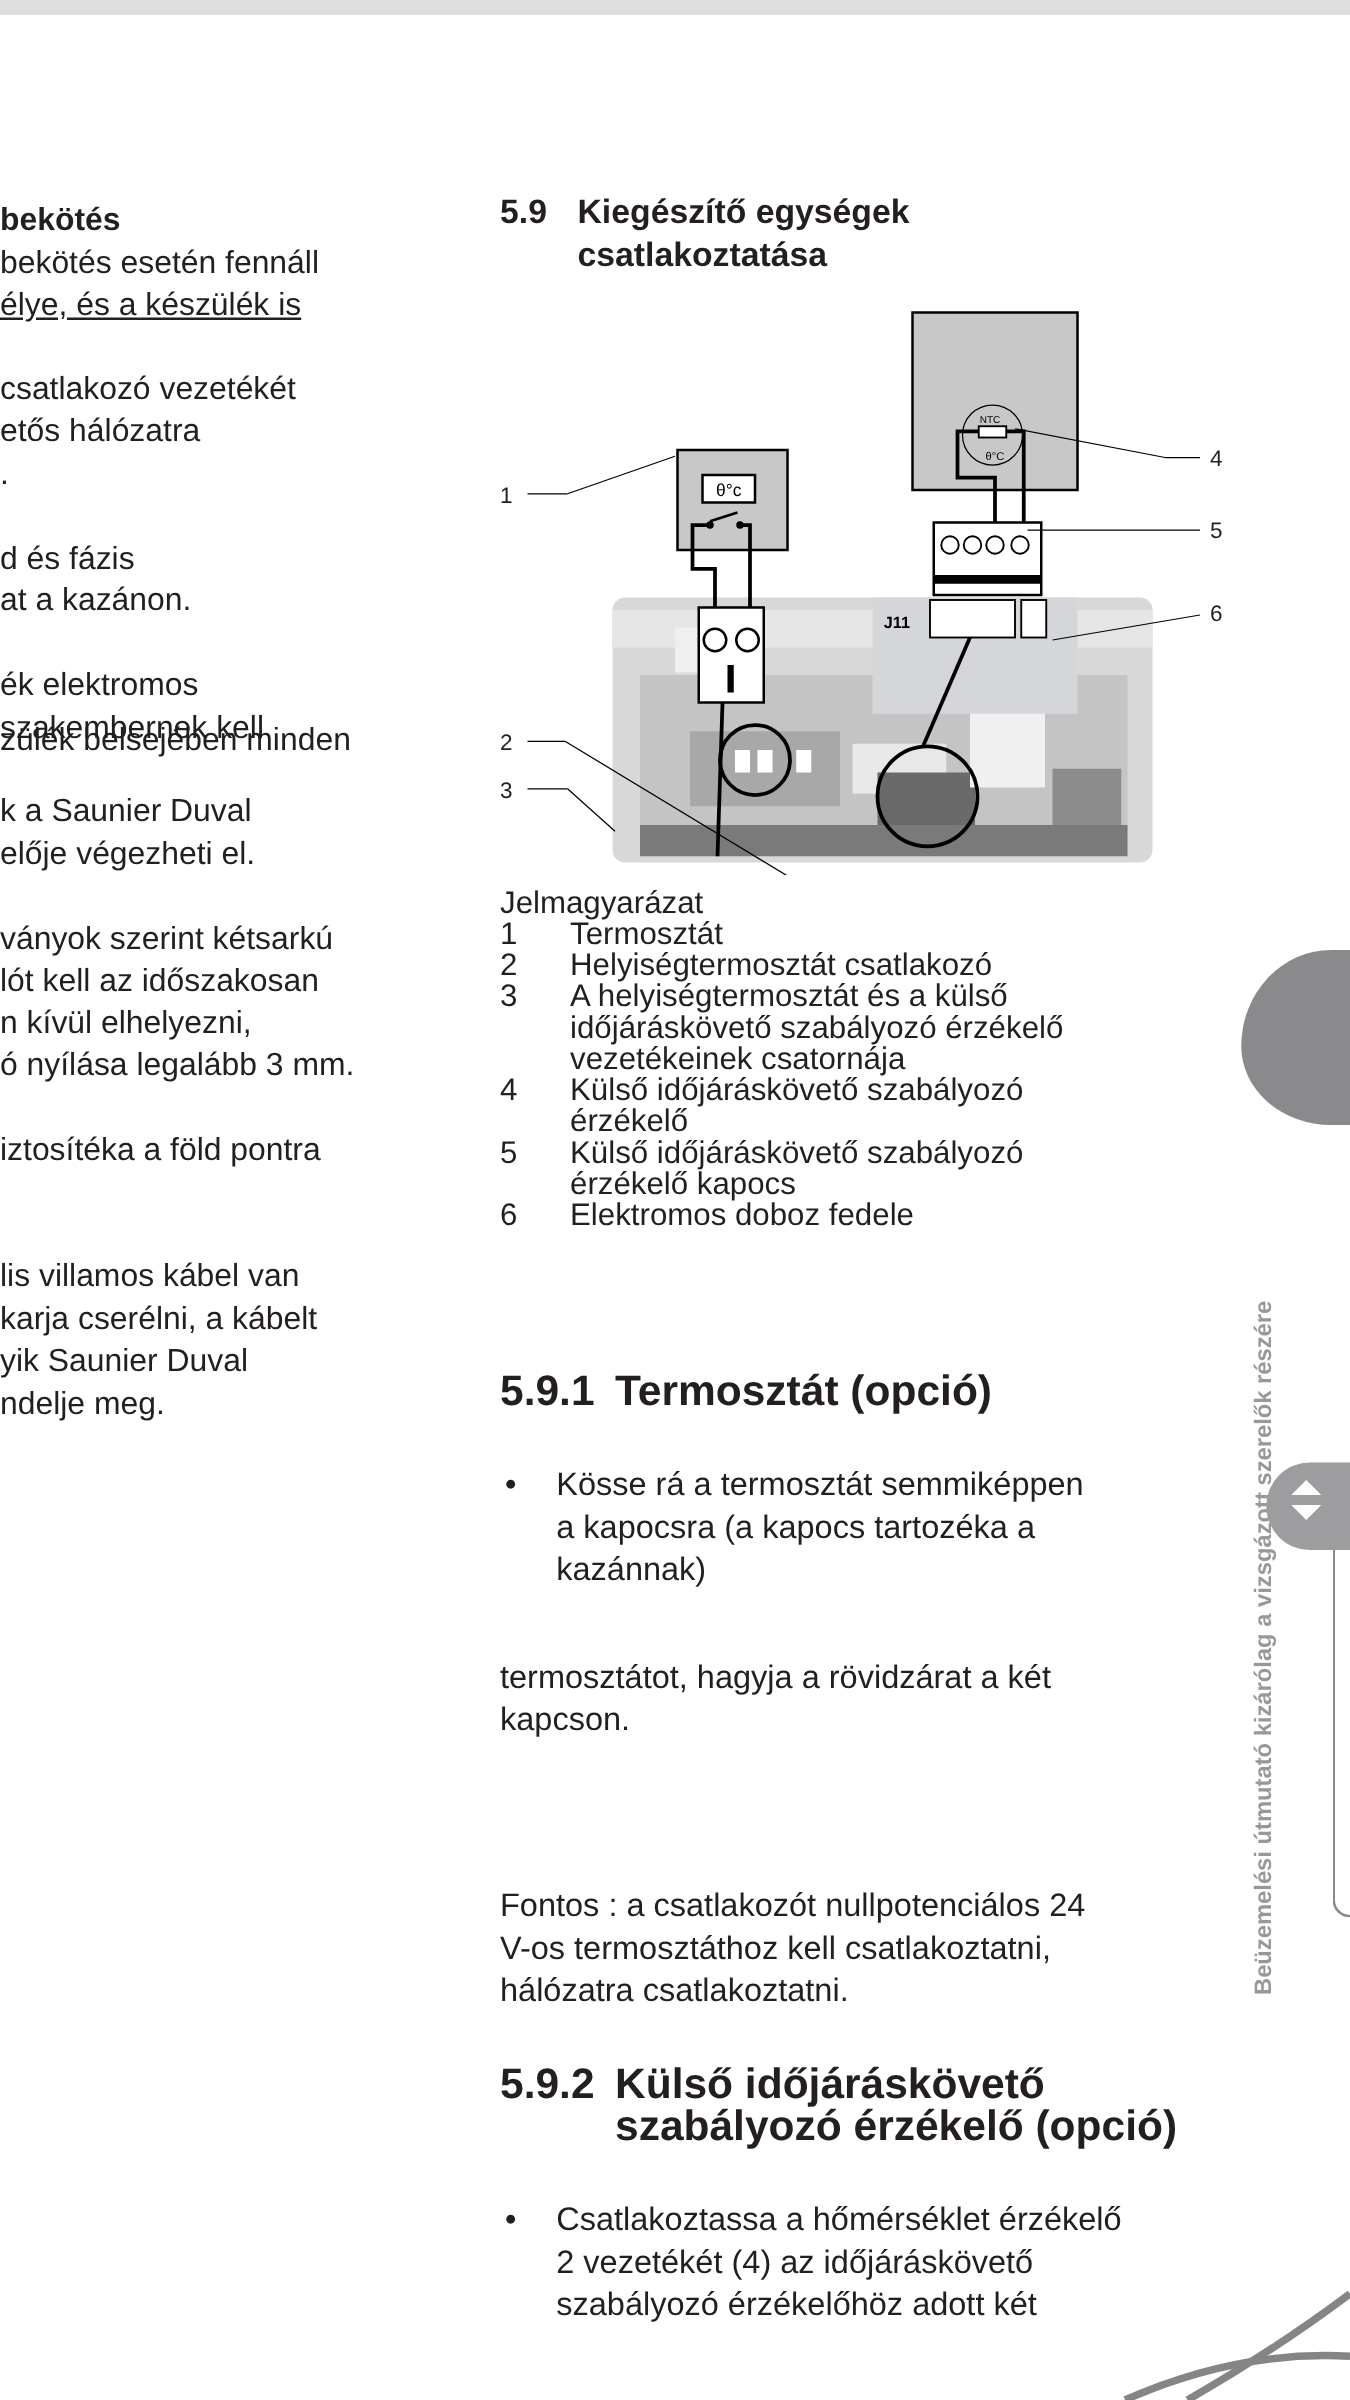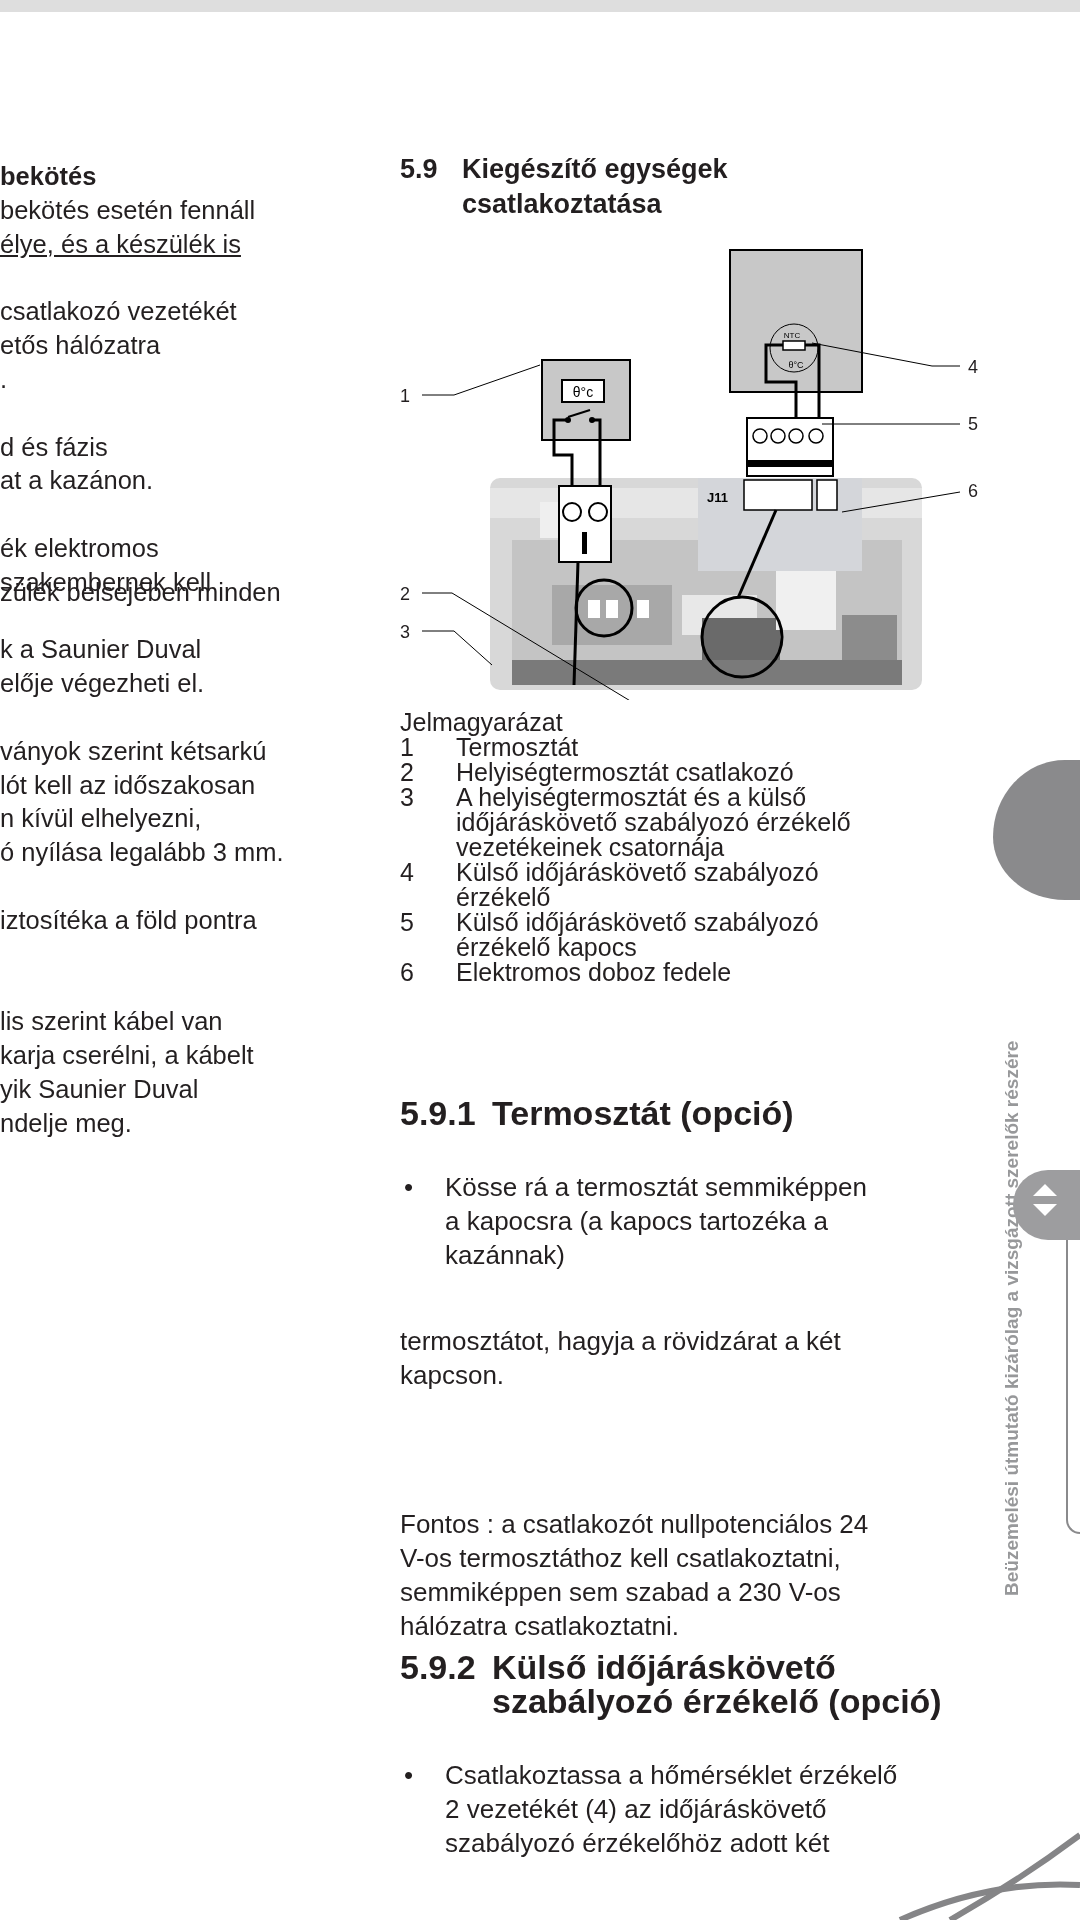--- a/index.html
+++ b/index.html
@@ -53,21 +53,21 @@
     <div class="left-line" style="top: 534px;">ék elektromos</div>
     <div class="left-line" style="top: 567.8px;">szakembernek kell</div>
     <div class="left-line" style="top: 578px;">zülék belsejében minden</div>
     <div class="left-line" style="top: 635.4px;">k a Saunier Duval</div>
     <div class="left-line" style="top: 669.2px;">elője végezheti el.</div>
     <div class="left-line" style="top: 736.8px;">ványok szerint kétsarkú</div>
     <div class="left-line" style="top: 770.6px;">lót kell az időszakosan</div>
     <div class="left-line" style="top: 804.4px;">n kívül elhelyezni,</div>
     <div class="left-line" style="top: 838.2px;">ó nyílása legalább 3 mm.</div>
     <div class="left-line" style="top: 905.8px;">iztosítéka a föld pontra</div>
-    <div class="left-line" style="top: 1007.2px;">lis szerint kábel van</div>
+    <div class="left-line" style="top: 1007.2px;">lis villamos kábel van</div>
     <div class="left-line" style="top: 1041px;">karja cserélni, a kábelt</div>
     <div class="left-line" style="top: 1074.8px;">yik Saunier Duval</div>
     <div class="left-line" style="top: 1108.6px;">ndelje meg.</div>
   </div>
 
 <div class="h59">
   <div><span class="num">5.9</span><span>Kiegészítő egységek</span></div>
   <div class="t2">csatlakoztatása</div>
 </div>
 
@@ -190,21 +190,20 @@
     <div>kazánnak)</div>
   </div>
 </div>
 <div class="para" style="top:1324px;">
   <div>termosztátot, hagyja a rövidzárat a két</div>
   <div>kapcson.</div>
 </div>
 <div class="para" style="top:1507px;">
   <div>Fontos : a csatlakozót nullpotenciálos 24</div>
   <div>V-os termosztáthoz kell csatlakoztatni,</div>
-  <div>semmiképpen sem szabad a 230 V-os</div>
   <div>hálózatra csatlakoztatni.</div>
 </div>
 
 <div class="sub" style="top:1650px;">
   <div><span class="num">5.9.2</span><span>Külső időjáráskövető</span></div>
   <div style="padding-left:92px;">szabályozó érzékelő (opció)</div>
 </div>
 <div class="bullet" style="top:1758px;">
   <span class="dot">•</span>
   <div class="bt">

